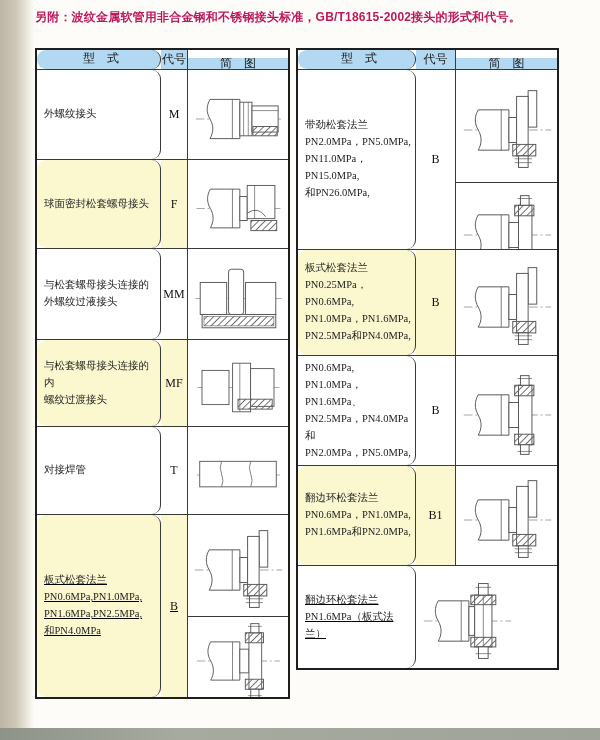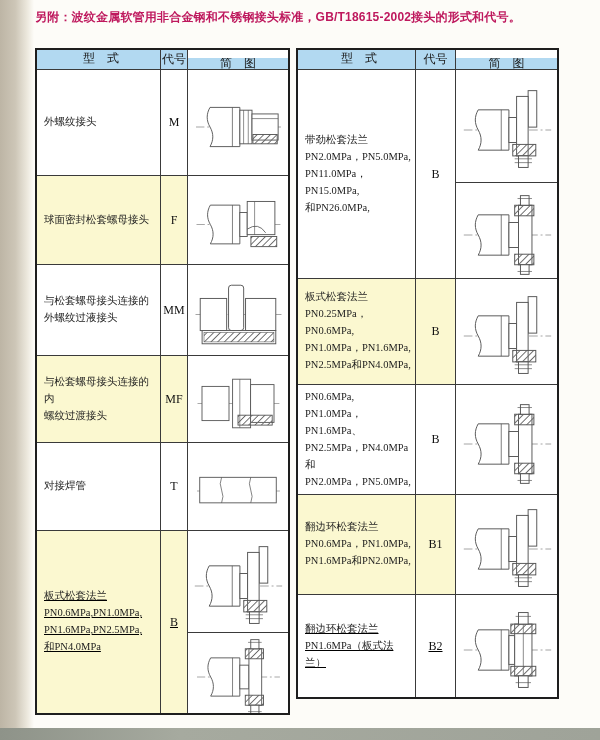--- a/index.html
+++ b/index.html
@@ -31,21 +31,21 @@
   .cell:last-child{border-right:none;}
   .head .cell{background:var(--header-bg);display:flex;align-items:center;justify-content:center;
     font-size:12px;color:#1a1a1a;font-weight:normal;}
   .tbl-left .c-type{width:124px;}
   .tbl-left .c-code{width:27px;}
   .tbl-left .c-diag{width:100px;}
   .tbl-right .c-type{width:118px;}
   .tbl-right .c-code{width:40px;}
   .tbl-right .c-diag{width:101px;}
   .c-type{display:flex;align-items:center;padding:0 2px 2px 7px;
-    font-size:10.5px;line-height:17px;color:#1c1c1c;white-space:pre-line;}
+    font-size:10.5px;line-height:17px;color:#1c1c1c;white-space:pre-line;border-radius:9px;}
   .c-code{display:flex;align-items:center;justify-content:center;
     font-size:12px;color:#111;}
   .hl{background:var(--highlight-bg);}
   .c-diag{display:flex;align-items:center;justify-content:center;background:#fff;margin-top:8px;}
   .diag-stack{display:flex;flex-direction:column;width:100%;height:100%;}
   .diag-sub{flex:none;display:flex;align-items:center;justify-content:center;}
   .diag-sub.split{border-bottom:1px solid var(--border);}
   svg.diagram{display:block;}
 </style>
 </head>
@@ -159,21 +159,21 @@
 
   <div class="title">另附：波纹金属软管用非合金钢和不锈钢接头标准，GB/T18615-2002接头的形式和代号。</div>
 
   <div class="tbl tbl-left">
     <div class="row head" style="height:20px">
       <div class="cell c-type">型　式</div>
       <div class="cell c-code">代号</div>
       <div class="cell c-diag">简　图</div>
     </div>
 
-    <div class="row" style="height:106px">
+    <div class="row" style="height:90px">
       <div class="cell c-type">外螺纹接头</div>
       <div class="cell c-code">M</div>
       <div class="cell c-diag">
         <svg class="diagram" width="96" height="84" viewBox="0 0 100 90">
             <use href="#sym-male"></use>
           </svg>
       </div>
     </div>
 
     <div class="row" style="height:89px">
@@ -241,21 +241,21 @@
     </div>
   </div>
 
   <div class="tbl tbl-right">
     <div class="row head" style="height:20px">
       <div class="cell c-type">型　式</div>
       <div class="cell c-code">代号</div>
       <div class="cell c-diag">简　图</div>
     </div>
 
-    <div class="row" style="height:209px">
+    <div class="row" style="height:180px">
       <div class="cell c-type">带劲松套法兰
 PN2.0MPa，PN5.0MPa,
 PN11.0MPa，PN15.0MPa,
 和PN26.0MPa,</div>
       <div class="cell c-code">B</div>
       <div class="cell c-diag">
         <div class="diag-stack">
           <div class="diag-sub split" style="height:105px">
             <svg class="diagram" width="96" height="98" viewBox="0 0 100 90">
                 <use href="#sym-flange-a"></use>
@@ -306,21 +306,20 @@
       <div class="cell c-diag">
         <svg class="diagram" width="96" height="92" viewBox="0 0 100 90">
             <use href="#sym-flange-a"></use>
           </svg>
       </div>
     </div>
 
     <div class="row" style="height:102px">
       <div class="cell c-type">翻边环松套法兰
 PN1.6MPa（板式法兰）</div>
-      <div class="cell c-code">B2</div>
       <div class="cell c-diag">
         <svg class="diagram" width="96" height="94" viewBox="0 0 100 90">
             <use href="#sym-flange-lap"></use>
           </svg>
       </div>
     </div>
   </div>
 
   <div class="edge-bottom"></div>
 </div>

